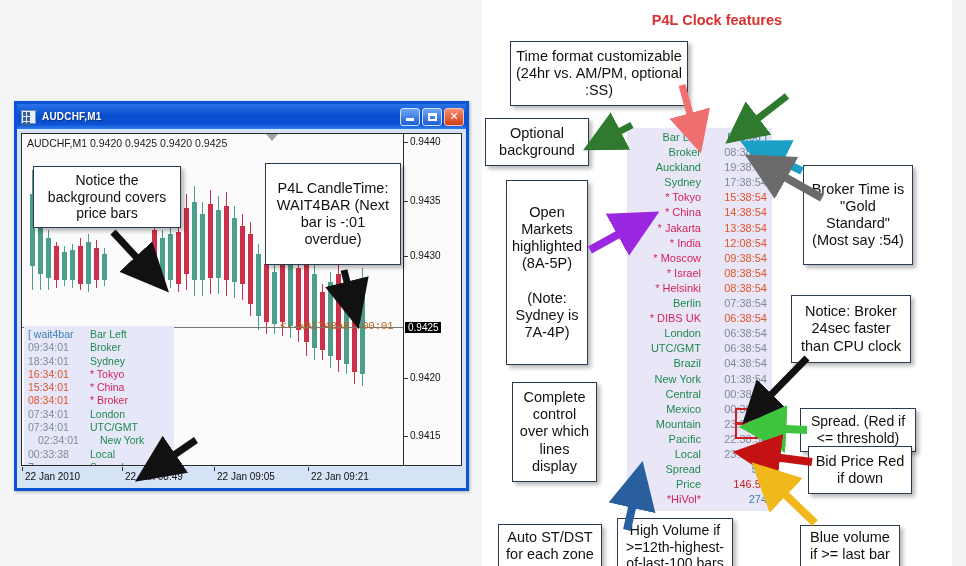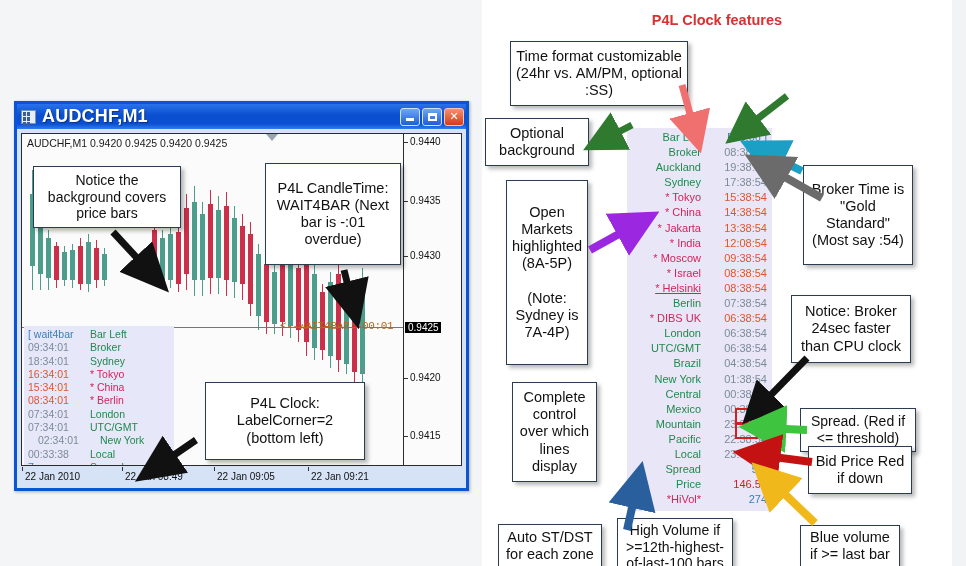--- a/index.html
+++ b/index.html
@@ -21,21 +21,21 @@
   }
   #titlebar{
     height:25px;background:linear-gradient(180deg,#2a72e8 0%,#0a4fd0 45%,#0b50d2 80%,#2f7ff0 100%);
     display:flex;align-items:center;padding:0 2px 0 4px;position:relative;
   }
   #titlebar .tb-icon{
     width:15px;height:14px;background:#e8eef8;border:1px solid #7793b8;margin-right:6px;
     display:flex;flex-wrap:wrap;align-content:flex-start;padding:1px;box-sizing:border-box;
   }
   #titlebar .tb-icon i{display:block;width:3px;height:4px;background:#3a5f93;margin:0 1px 1px 0;}
-  #title-text{color:#fff;font-size:18px;font-weight:bold;letter-spacing:.2px;flex:1;
+  #title-text{color:#fff;font-size:10px;font-weight:bold;letter-spacing:.2px;flex:1;
       text-shadow:1px 1px 1px rgba(0,0,0,.4);}
   .win-btn{width:20px;height:18px;margin-left:2px;border:1px solid #cfe0f7;border-radius:3px;
     display:flex;align-items:center;justify-content:center;box-sizing:border-box;
     background:linear-gradient(180deg,#6ea6f5,#1d5ed4);}
   .win-btn.close{background:linear-gradient(180deg,#f49070,#d33c17);border-color:#f6c6b0;}
   .win-btn .g{color:#fff;font-size:11px;line-height:1;font-family:"Liberation Sans",sans-serif;}
   .win-btn .min-bar{width:8px;height:3px;background:#fff;margin-top:6px;}
   .win-btn .max-box{width:9px;height:8px;border:2px solid #fff;border-top-width:3px;box-sizing:border-box;}
 
   #chart-body{position:absolute;left:4px;top:29px;right:4px;bottom:22px;background:#fbfbfb;
@@ -303,21 +303,21 @@
           <div class="row">
             <span class="v" style="color: rgb(224, 85, 42);">16:34:01</span>
             <span class="n" style="color: rgb(211, 36, 90);">* Tokyo</span>
           </div>
           <div class="row">
             <span class="v" style="color: rgb(224, 85, 42);">15:34:01</span>
             <span class="n" style="color: rgb(211, 36, 90);">* China</span>
           </div>
           <div class="row">
             <span class="v" style="color: rgb(224, 85, 42);">08:34:01</span>
-            <span class="n" style="color: rgb(211, 36, 90);">* Berlin</span>
+            <span class="n" style="color: rgb(211, 36, 90);">* Broker</span>
           </div>
           <div class="row">
             <span class="v" style="color: rgb(124, 139, 153);">07:34:01</span>
             <span class="n" style="color: rgb(31, 138, 76);">London</span>
           </div>
           <div class="row">
             <span class="v" style="color: rgb(124, 139, 153);">07:34:01</span>
             <span class="n" style="color: rgb(31, 138, 76);">UTC/GMT</span>
           </div>
           <div class="row">
@@ -341,23 +341,20 @@
       <div class="t" style="left:196px;">22 Jan 09:05</div>
       <div class="t" style="left:290px;">22 Jan 09:21</div>
     </div>
   </div>
 
   <div class="callout" style="left:33px;top:166px;width:148px;height:62px;font-size:14px;">
     <span>Notice the background covers price bars</span>
   </div>
   <div class="callout" style="left:265px;top:163px;width:136px;height:102px;font-size:14.5px;">
     <span>P4L CandleTime: WAIT4BAR (Next bar is -:01 overdue)</span>
-  </div>
-  <div class="callout" style="left:205px;top:382px;width:160px;height:78px;font-size:14.5px;">
-    <span>P4L Clock: LabelCorner=2 (bottom left)</span>
   </div>
 
   <svg class="ovl" width="482" height="566">
     <defs>
       <marker id="ahBlack" markerWidth="7" markerHeight="7" refX="3" refY="3.2" orient="auto">
         <path d="M0,0 L7,3.2 L0,6.4 z" fill="#111"></path>
       </marker>
     </defs>
     <line x1="113" y1="232" x2="150" y2="272" stroke="#111" stroke-width="7" marker-end="url(#ahBlack)"></line>
     <line x1="344" y1="270" x2="352" y2="302" stroke="#111" stroke-width="7" marker-end="url(#ahBlack)"></line>
@@ -404,21 +401,21 @@
       </div>
       <div class="row">
         <span class="n" style="color: rgb(211, 36, 90);">* Moscow</span>
         <span class="v" style="color: rgb(224, 85, 42);">09:38:54</span>
       </div>
       <div class="row">
         <span class="n" style="color: rgb(211, 36, 90);">* Israel</span>
         <span class="v" style="color: rgb(224, 85, 42);">08:38:54</span>
       </div>
       <div class="row">
-        <span class="n" style="color: rgb(211, 36, 90); text-decoration: underline;">* Helsinki</span>
+        <span class="n" style="color: rgb(211, 36, 90);">* Helsinki</span>
         <span class="v" style="color: rgb(224, 85, 42);">08:38:54</span>
       </div>
       <div class="row">
         <span class="n" style="color: rgb(31, 138, 76);">Berlin</span>
         <span class="v" style="color: rgb(124, 139, 153);">07:38:54</span>
       </div>
       <div class="row">
         <span class="n" style="color: rgb(211, 36, 90);">* DIBS UK</span>
         <span class="v" style="color: rgb(224, 85, 42);">06:38:54</span>
       </div>

